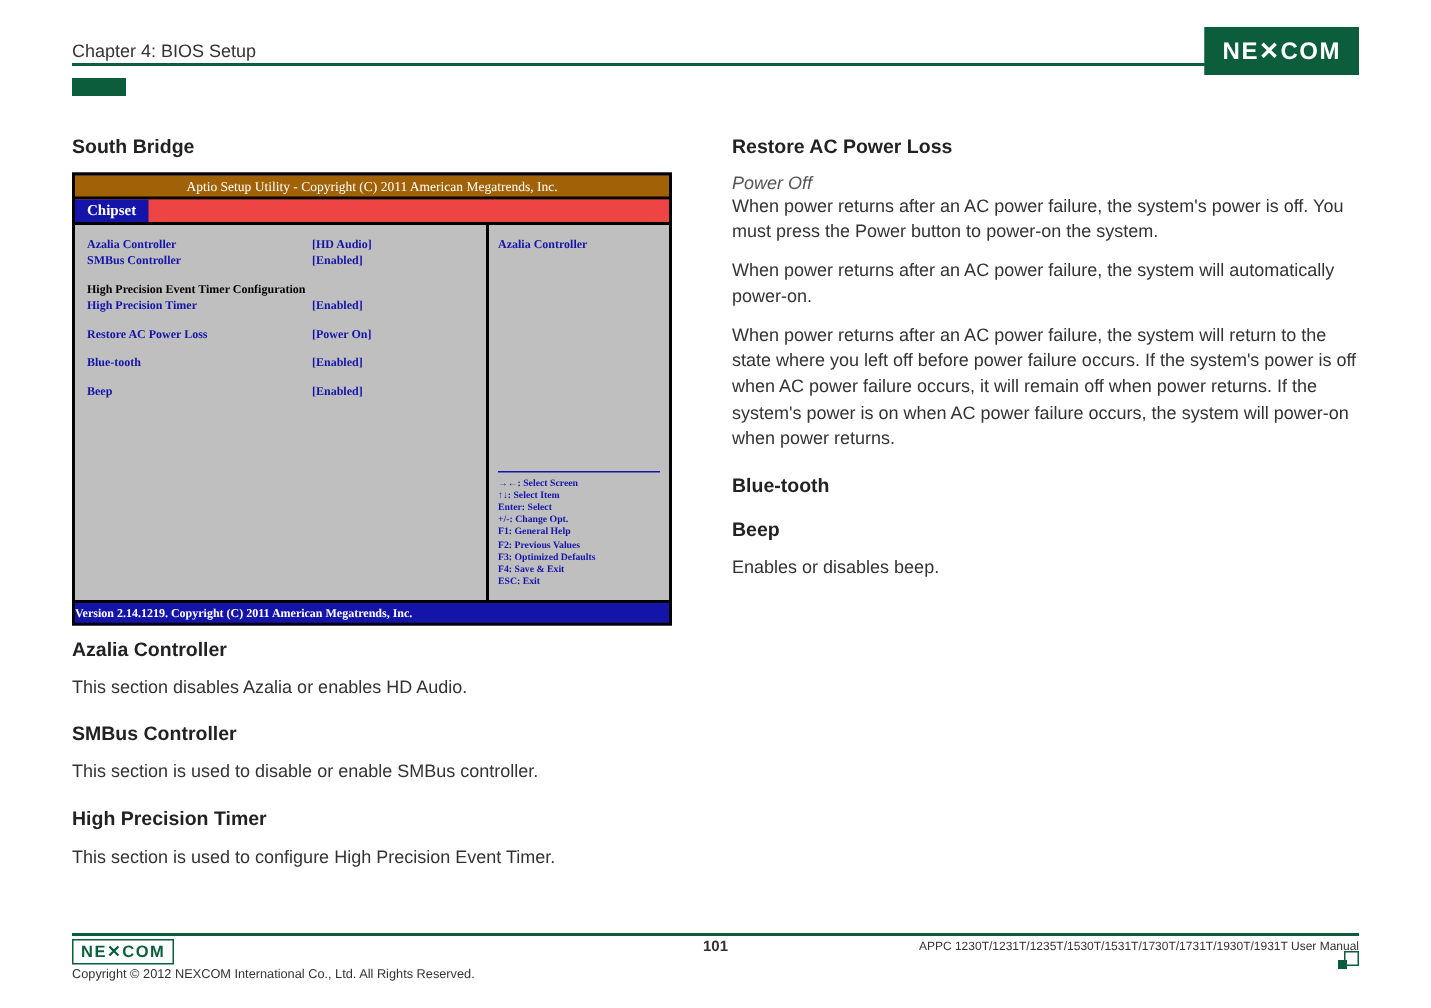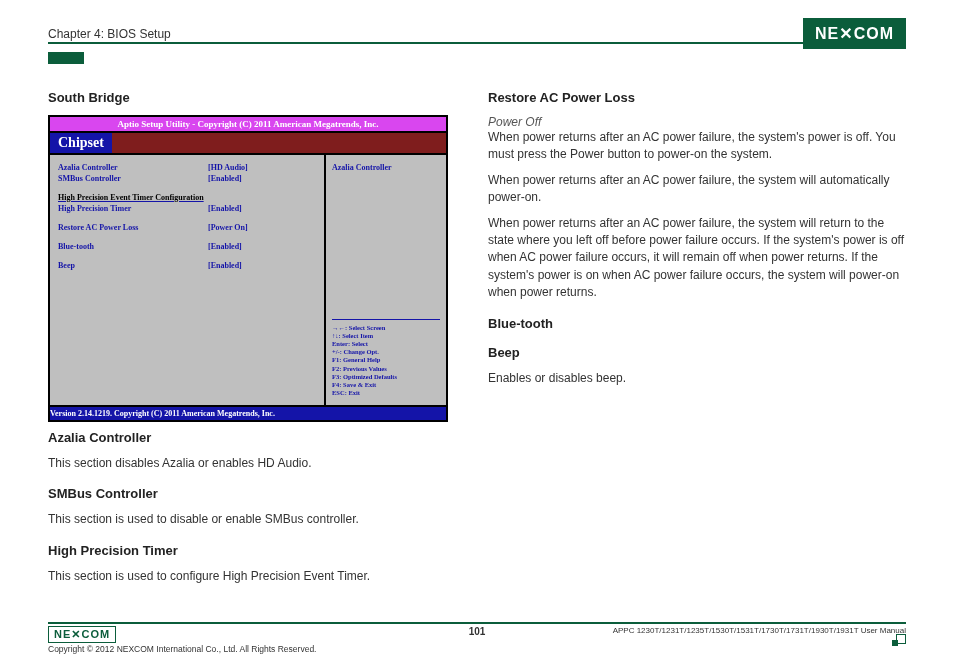--- a/index.html
+++ b/index.html
@@ -80,32 +80,32 @@
   }
   
   .bios-box {
     border: 2px solid #000;
     background: #1414a8;
     margin-top: 6px;
     margin-bottom: 8px;
     font-family: 'Times New Roman', serif;
   }
   .bios-title-bar {
-    background: #d946ef;
+    background: #a16207;
     color: #fff;
     font-size: 9px;
     text-align: center;
     padding: 2px 0;
     border-bottom: 2px solid #000;
-    font-weight: bold;
+    font-weight: normal;
   }
   .bios-tabs {
-    background: #7f1d1d;
-    display: flex;
-    font-size: 14px;
+    background: #ef4444;
+    display: flex;
+    font-size: 10px;
     border-bottom: 2px solid #000;
   }
   .bios-tab {
     padding: 2px 8px;
     color: #1414a8;
     font-weight: bold;
   }
   .bios-tab-active {
     background: #1414a8;
     color: #fff;
@@ -230,21 +230,21 @@
       <div class="bios-body">
         <div class="bios-left" id="bios-rows">
             <div class="bios-row">
               <span class="bios-label">Azalia Controller</span>
               <span class="bios-val">[HD Audio]</span>
             </div>
             <div class="bios-row">
               <span class="bios-label">SMBus Controller</span>
               <span class="bios-val">[Enabled]</span>
             </div>
-            <div class="bios-row" style="margin-top: 10px; text-decoration: underline;">
+            <div class="bios-row" style="margin-top: 10px;">
               <span class="bios-label bios-black" style="width: auto;">High Precision Event Timer Configuration</span>
               <span class="bios-val"></span>
             </div>
             <div class="bios-row">
               <span class="bios-label">High Precision Timer</span>
               <span class="bios-val">[Enabled]</span>
             </div>
             <div class="bios-row" style="margin-top: 10px;">
               <span class="bios-label">Restore AC Power Loss</span>
               <span class="bios-val">[Power On]</span>

